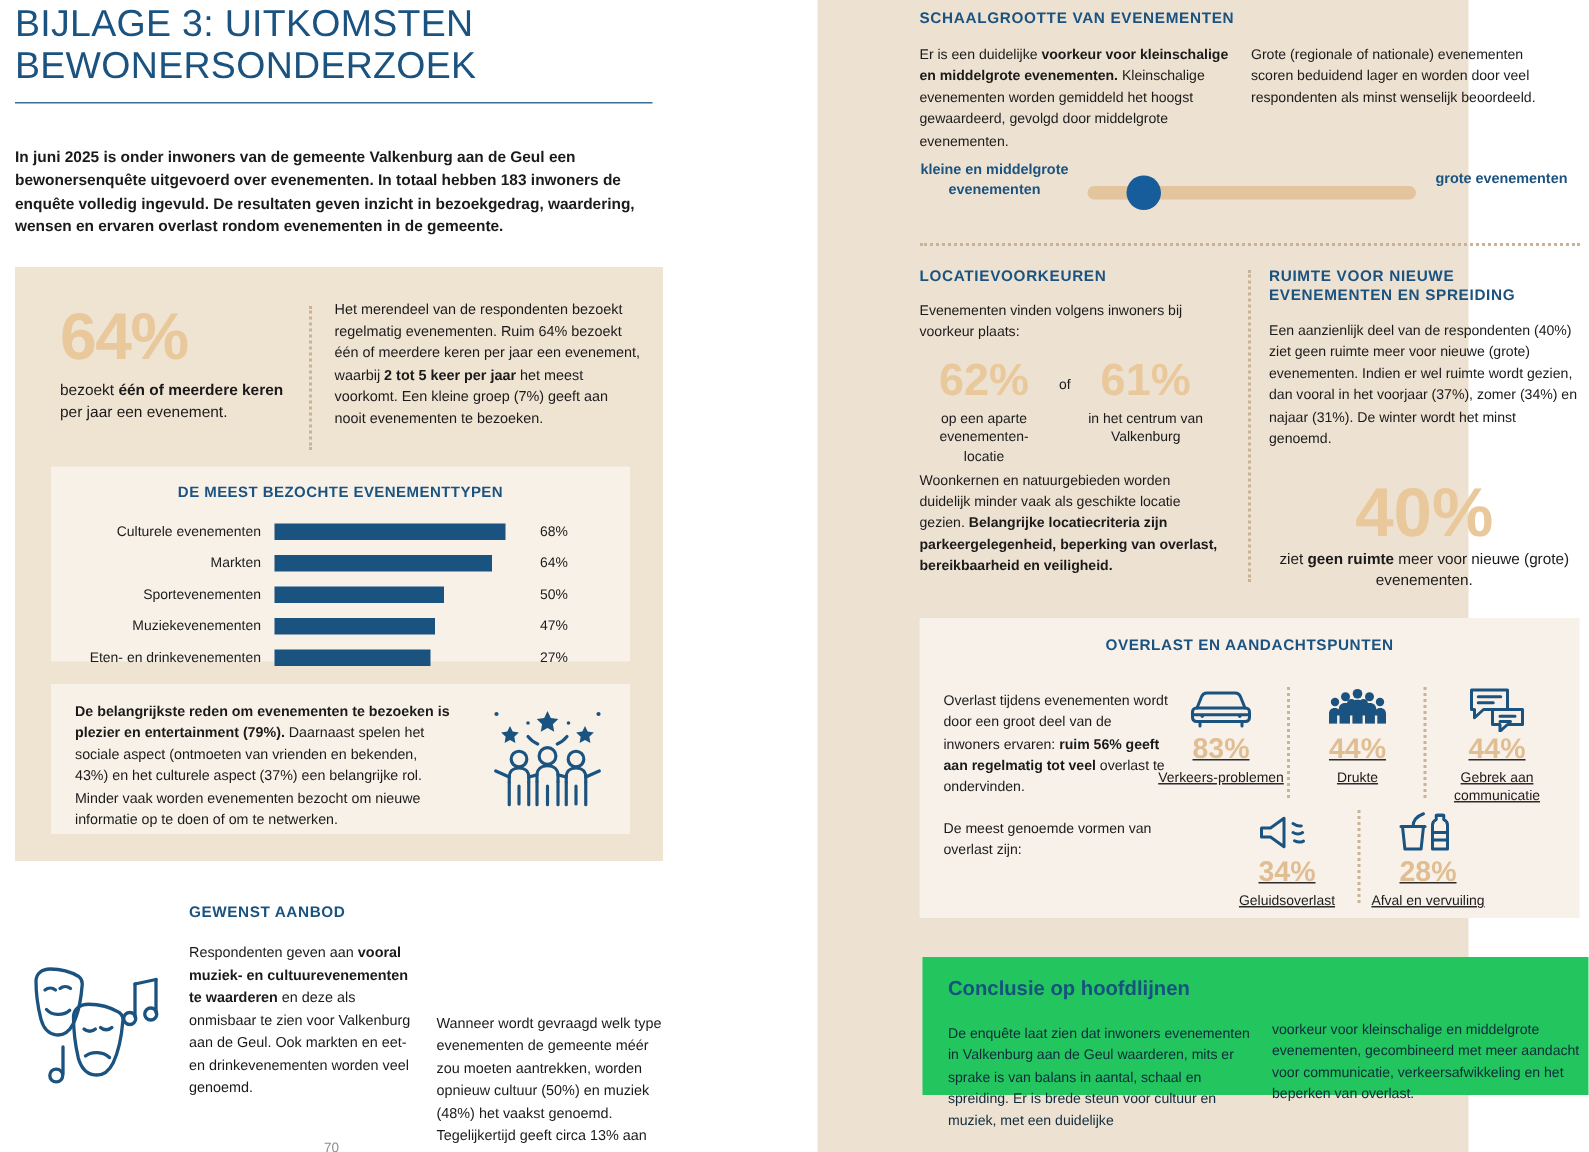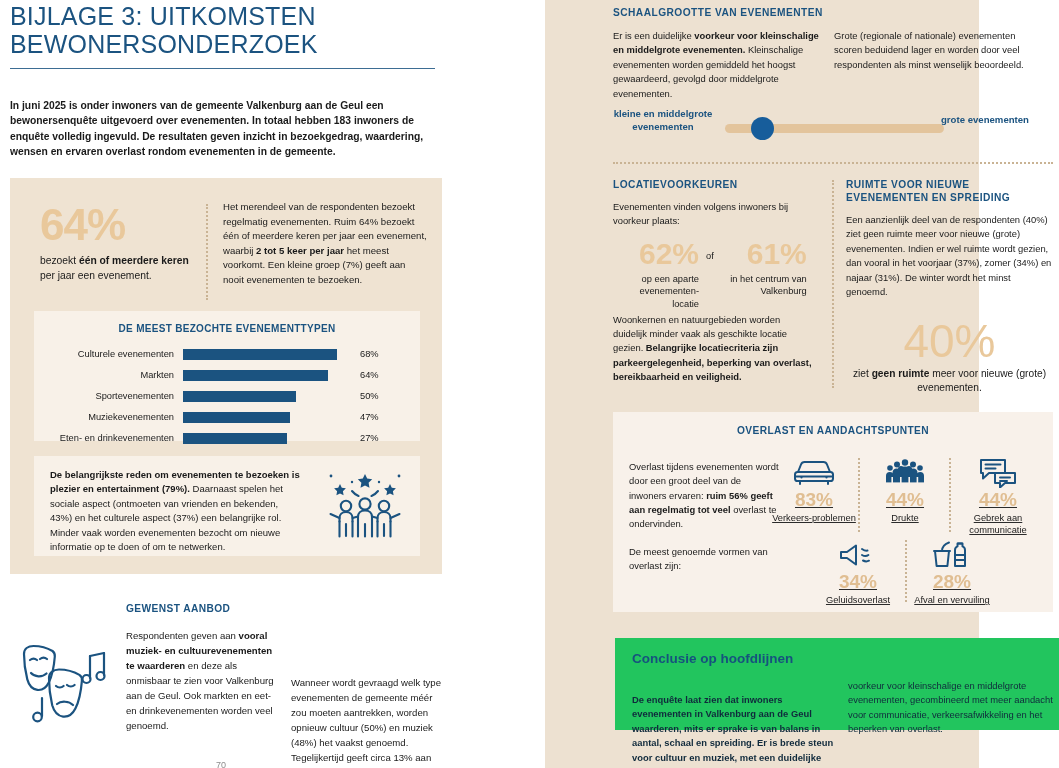--- a/index.html
+++ b/index.html
@@ -118,43 +118,43 @@
 
   .schaal{position:absolute;left:68px;top:6px;width:440px;}
   .schaal-cols{display:flex;gap:12px;margin-top:10px;}
   .schaal-c{width:209px;}
   .slider-wrap{position:absolute;left:68px;top:104px;width:440px;height:48px;}
   .slider-lab{
     position:absolute;font-size:9.6px;line-height:12.5px;font-weight:bold;
     color:#1B5380;text-align:center;
   }
   .slider-lab.l{left:0;top:4px;width:100px;}
-  .slider-lab.r{left:320px;top:10px;width:104px;}
+  .slider-lab.r{left:336px;top:10px;width:104px;}
   .slider-track{
     position:absolute;left:112px;top:20px;width:219px;height:9px;
     background:#E3C49C;border-radius:5px;
   }
   .slider-thumb{
     position:absolute;left:33px;top:-7px;width:23px;height:23px;
     border-radius:50%;background:#175D9B;
   }
   .dotted-h{
     position:absolute;height:0;border-top:2px dotted #C9B394;
   }
 
   .loc{position:absolute;left:68px;top:178px;width:200px;}
   .pct-row{display:flex;align-items:flex-start;margin-top:8px;}
-  .pct-col{width:86px;text-align:right;}
+  .pct-col{width:86px;text-align:center;}
   .pct-num{font-size:30px;line-height:34px;font-weight:bold;color:#E9C89B;}
   .pct-cap{font-size:9.3px;line-height:12.6px;color:#1a1a1a;margin-top:2px;}
   .pct-of{font-size:9.3px;color:#1a1a1a;padding:14px 7px 0 7px;}
 
   .ruimte{position:absolute;left:301px;top:178px;width:207px;}
   .big40{text-align:center;margin-top:18px;}
-  .big40 .n{font-size:46px;line-height:48px;font-weight:normal;color:#E9C89B;}
+  .big40 .n{font-size:46px;line-height:48px;font-weight:bold;color:#E9C89B;}
   .big40 .c{font-size:10.2px;line-height:14px;color:#1a1a1a;margin-top:2px;}
 
   
   .overlast{
     position:absolute;left:68px;top:412px;width:440px;height:200px;
     background:#F8F1EA;
   }
   .ov-title{
     text-align:center;margin-top:13px;
     font-size:10.2px;font-weight:bold;color:#1B5380;letter-spacing:.4px;
@@ -176,22 +176,22 @@
   .concl{
     position:absolute;left:615px;top:638px;width:440px;height:92px;
     background:#22c55e;
     padding-left:48px;
   }
   .concl-h{
     position:absolute;left:17px;top:13px;
     font-size:13.5px;font-weight:bold;color:#16527E;
   }
   .concl-c1{
-    position:absolute;left:17px;top:55px;width:205px;
-    font-size:9.4px;line-height:14.4px;color:#102A3C;font-weight:bold;
+    position:absolute;left:17px;top:44px;width:205px;
+    font-size:9.4px;line-height:14.4px;color:#102A3C;
   }
   .concl-c2{
     position:absolute;left:233px;top:41px;width:205px;
     font-size:9.4px;line-height:14.4px;color:#102A3C;
   }
   b{font-weight:bold;}
 </style>
 </head>
 <body>
 

